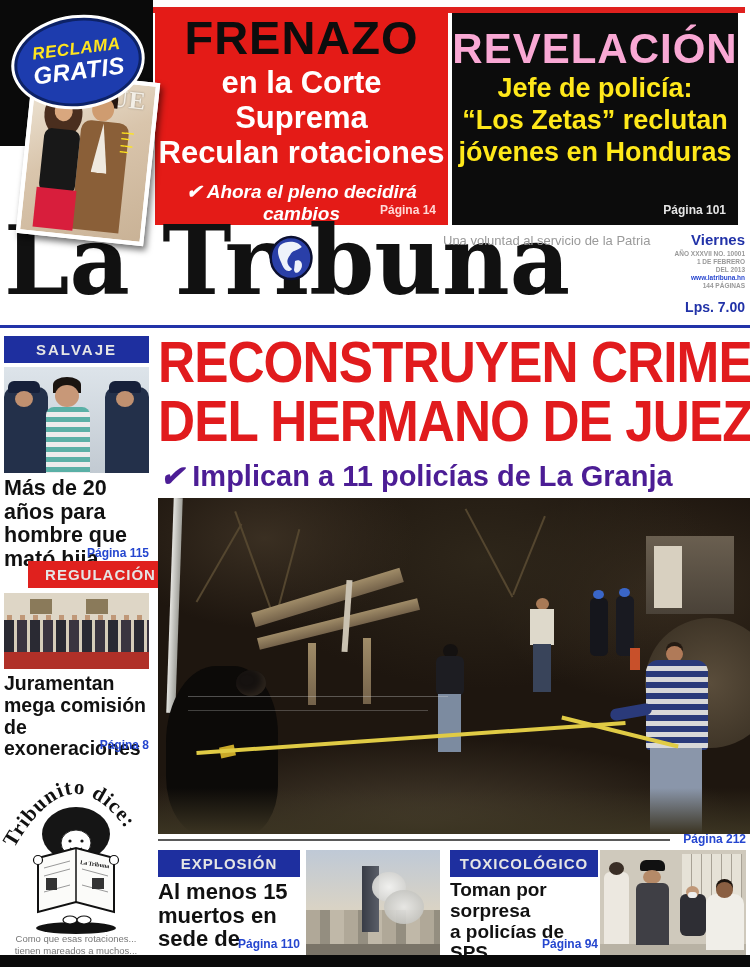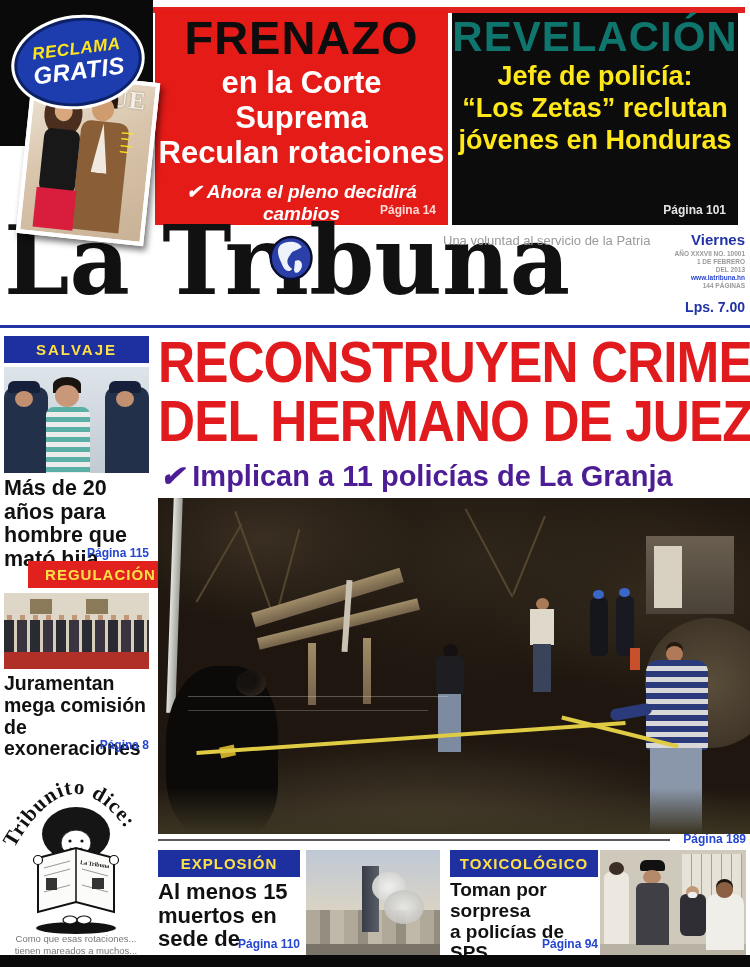--- a/index.html
+++ b/index.html
@@ -35,40 +35,40 @@
 
   
   .frenazo{left:155px;top:10px;width:293px;height:215px;background:#e41b17;text-align:center;}
   .frenazo-kicker{font-size:47px;font-weight:900;color:#0d0d0d;letter-spacing:1px;}
   .frenazo-h{font-size:31px;font-weight:800;color:#ffffff;line-height:1.13;}
   .frenazo-bullet{margin-top:10px;font-size:19px;font-weight:800;color:#ffffff;font-style:italic;}
   .frenazo-page{position:absolute;right:12px;bottom:8px;font-size:12px;font-weight:bold;color:#ffd9d6;}
 
   
   .revelacion{left:452px;top:13px;width:286px;height:212px;background:#0c0c0c;text-align:center;}
-  .rev-kicker{font-size:42px;font-weight:900;color:#0f766e;letter-spacing:1px;}
+  .rev-kicker{margin-top:12px;font-size:42px;font-weight:900;color:#f9a8d4;letter-spacing:1px;}
   .rev-h{font-size:27px;font-weight:800;color:#ffe81a;line-height:1.18;}
   .rev-page{position:absolute;right:12px;bottom:8px;font-size:12px;font-weight:bold;color:#e5e5e5;}
 
   
   .masthead-title{left:4px;top:213px;width:680px;font-family:"DejaVu Serif","Liberation Serif",serif;
       font-weight:bold;font-size:96px;line-height:1;color:#111;white-space:nowrap;
       transform:scaleX(.97);transform-origin:left top;}
   .i-wrap{position:relative;display:inline-block;}
   .globe{position:absolute;left:50%;top:-13px;transform:translateX(-50%);width:46px;height:46px;z-index:3;}
   .tagline{left:443px;top:233px;width:215px;font-size:13px;color:#9a9a9a;}
   .dateline{left:650px;top:231px;width:95px;text-align:right;line-height:1.25;}
   .dateline .day{font-size:15px;font-weight:800;color:#2132a8;}
   .dateline .tiny{font-size:6.5px;font-weight:bold;color:#999;}
   .dateline .web{font-size:6.5px;font-weight:bold;color:#2847d0;}
   .dateline .price{margin-top:9px;font-size:14px;font-weight:800;color:#2132a8;}
   .blue-rule{left:0;top:325px;width:750px;height:3px;background:#2233a8;}
 
   
-  .bar{height:27px;color:#fde047;font-weight:800;font-size:15px;letter-spacing:2px;
+  .bar{height:27px;color:#e5e5e5;font-weight:800;font-size:15px;letter-spacing:2px;
        text-align:center;line-height:27px;}
   .bar-blue{background:#1e2f9f;}
   .bar-red{background:#e0211e;margin-left:24px;}
   .pageref{font-size:12px;font-weight:800;color:#2546cf;text-align:right;}
 
   
   .sb-photo1{left:4px;top:367px;width:145px;height:106px;background:linear-gradient(#dde4ea,#c2cad2);overflow:hidden;}
   .cop{position:absolute;width:44px;height:86px;border-radius:10px 10px 0 0;background:#23304a;}
   .cop-cap{position:absolute;width:32px;height:12px;border-radius:6px 6px 2px 2px;background:#16203a;}
   .cop-face{position:absolute;width:18px;height:16px;border-radius:50%;background:#c09070;}
@@ -275,21 +275,21 @@
     <div style="position:absolute;left:452px;top:208px;width:42px;height:12px;border-radius:6px;background:#2a3a7a;transform:rotate(-10deg);"></div>
     <div style="position:absolute;left:492px;top:250px;width:52px;height:86px;background:#8a96aa;"></div>
 
     <div style="position:absolute;left:30px;top:198px;width:260px;height:1px;background:rgba(210,210,210,.35);"></div>
     <div style="position:absolute;left:30px;top:212px;width:240px;height:1px;background:rgba(210,210,210,.28);"></div>
     <div class="pm-tape" style="left:38px;top:238px;width:430px;transform:rotate(-4deg);"></div>
     <div class="pm-tape" style="left:402px;top:232px;width:120px;transform:rotate(14deg);"></div>
     <div style="position:absolute;left:0;bottom:0;width:592px;height:46px;background:linear-gradient(transparent,#3b3422);"></div>
   </div>
   <div class="abs hairline"></div>
-  <div class="abs pageref" style="left:676px;top:832px;width:70px;">Página 189</div>
+  <div class="abs pageref" style="left:676px;top:832px;width:70px;">Página 212</div>
 
   <div class="abs bar bar-blue" style="left:158px;top:850px;width:142px;letter-spacing:1px;">EXPLOSIÓN</div>
   <div class="abs bl-h">
     <div>Al menos 15</div>
     <div>muertos en</div>
     <div>sede de Pemex</div>
   </div>
   <div class="abs pageref" style="left:158px;top:937px;width:142px;">Página 110</div>
   <div class="abs photo-pemex">
     <div style="position:absolute;left:0;bottom:12px;width:134px;height:34px;background:repeating-linear-gradient(90deg,#b0a898 0 14px,#948e80 14px 24px,#c0b8a8 24px 38px);"></div>

